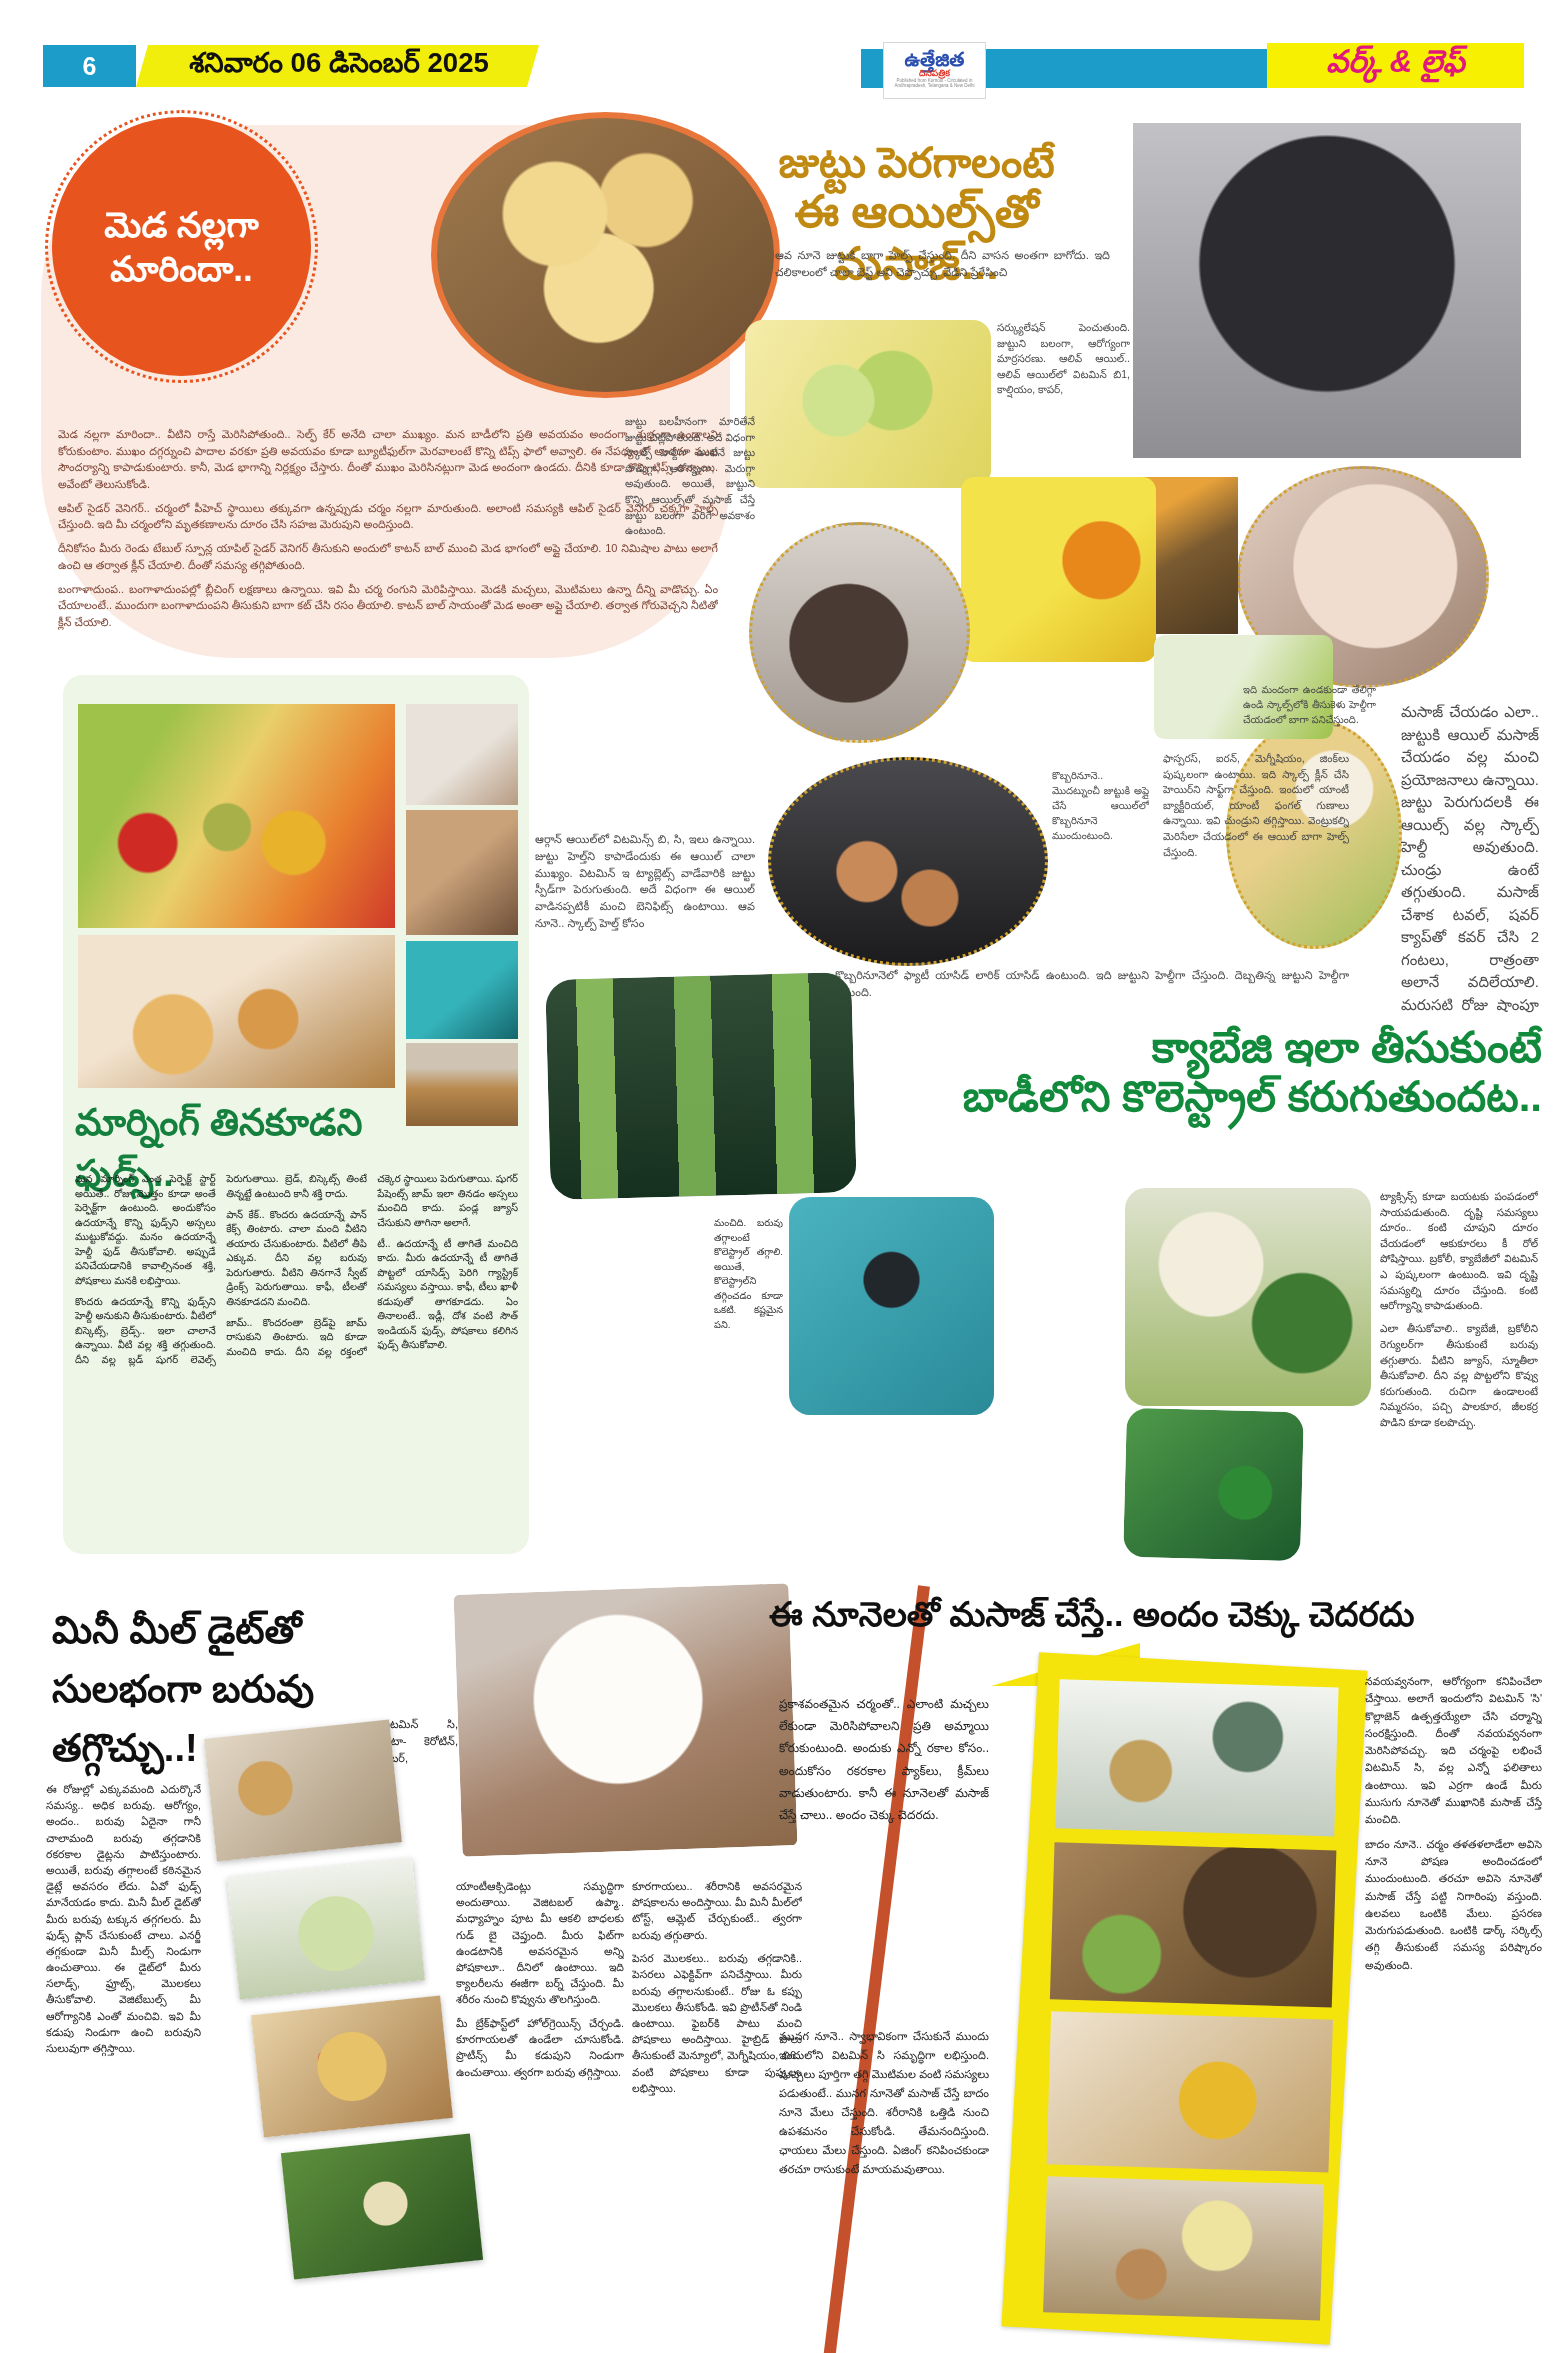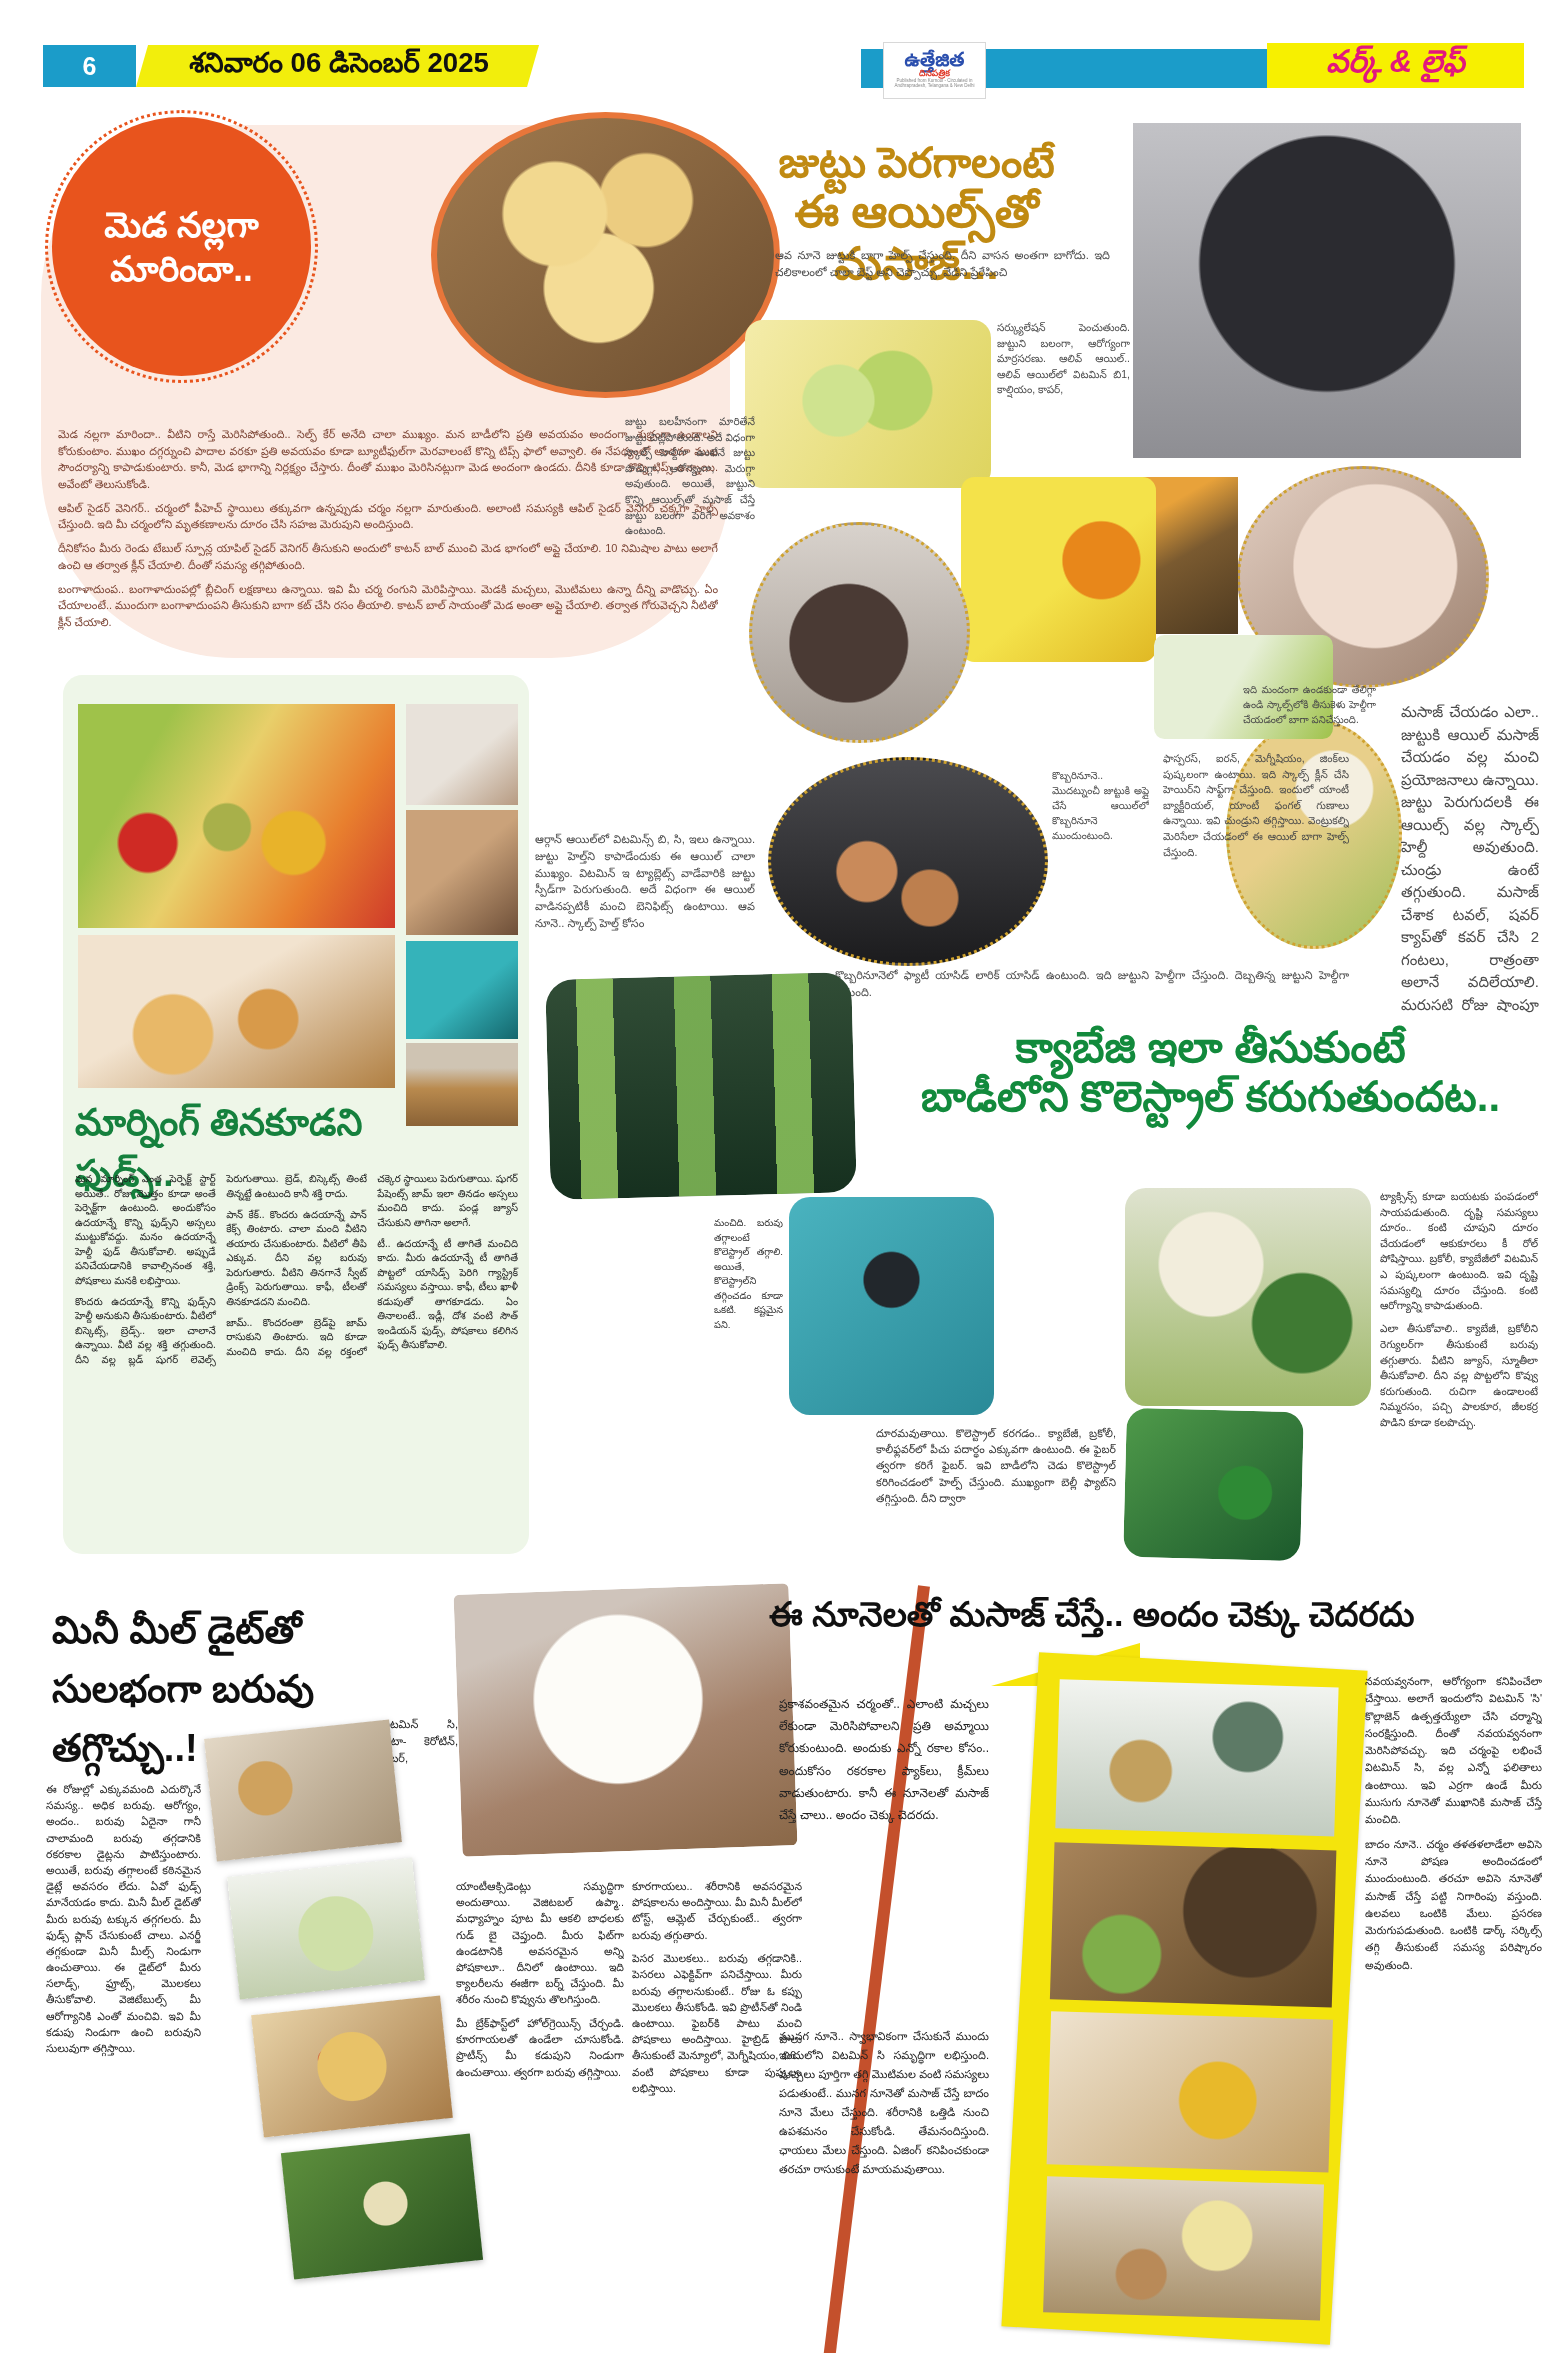--- a/index.html
+++ b/index.html
@@ -63,21 +63,21 @@
   .hair-head{left:708px;top:140px;width:417px;text-align:center;color:#c08a12;font-weight:bold;}
   .hair-head .l1{font-size:42px;line-height:1.1;}
   .hair-head .l2{font-size:45px;line-height:1.15;}
   .hair-txt{color:#4a4a4a;}
   
   .mcard{left:63px;top:675px;width:466px;height:879px;background:#eef6e8;border-radius:19.4px;}
   .m-head{left:75px;top:1102px;width:395px;color:#15803d;font-weight:bold;font-size:37px;}
   .m-cols{left:75px;top:1172px;width:443px;height:373px;column-count:3;column-gap:10.4px;color:#1c1c1c;font-size:10px;line-height:1.45;text-align:justify;}
   .m-cols p{margin:0 0 6.7px 0;}
   
-  .cab-head{left:879px;top:1023px;width:663px;text-align:center;color:#128a3c;font-weight:bold;}
+  .cab-head{left:879px;top:1023px;width:663px;text-align:right;color:#128a3c;font-weight:bold;}
   .cab-head .l1{font-size:43px;line-height:1.15;}
   .cab-head .l2{font-size:42px;line-height:1.2;}
   
   .mm-head{left:52px;top:1601px;width:417px;color:#101010;font-weight:bold;font-size:38px;line-height:1.55;}
   .tilt{transform:rotate(-6deg);box-shadow:0 2.2px 6px rgba(0,0,0,.25);}
   
   .ms-head{left:769px;top:1595px;width:708px;color:#101010;font-weight:bold;font-size:34px;white-space:nowrap;}
   .ms-wedge{left:991px;top:1643px;width:149px;height:43px;background:#f6e50a;clip-path:polygon(0 100%,100% 0,100% 100%);}
   .red-div{left:918px;top:1586px;width:12px;height:775px;background:#c4502c;transform:rotate(7deg);transform-origin:top center;}
   .ybox{left:1020px;top:1661px;width:329px;height:675px;background:#f4e40c;transform:rotate(3.2deg);box-shadow:0 1.5px 4.5px rgba(0,0,0,.2);}
@@ -159,21 +159,20 @@
 
   <div class="abs ph ph-smoothie" style="left:548px;top:976px;width:306px;height:220px;border-radius:28px;transform:rotate(-1.5deg);"></div>
   <div class="abs cab-head">
     <div class="l1">క్యాబేజి ఇలా తీసుకుంటే</div>
     <div class="l2">బాడీలోని కొలెస్ట్రాల్ కరుగుతుందట..</div>
   </div>
   <div class="abs ph ph-reading round" style="left:789px;top:1197px;width:205px;height:218px;"></div>
   <div class="abs ph ph-cauliflower round" style="left:1125px;top:1188px;width:246px;height:218px;"></div>
   <div class="abs ph ph-cabjuice round" style="left:1125px;top:1410px;width:177px;height:149px;transform:rotate(1.5deg);"></div>
   <div class="abs txt" style="left:714px;top:1216px;width:69px;height:347px;font-size:9.7px;color:#333;">మంచిది. బరువు తగ్గాలంటే కొలెస్ట్రాల్ తగ్గాలి. అయితే, కొలెస్ట్రాల్‌ని తగ్గించడం కూడా ఒకటి. కష్టమైన పని.</div>
-  <div class="abs txt" style="left:876px;top:1425px;width:240px;height:140px;font-size:10.8px;color:#333;">దూరమవుతాయి. కొలెస్ట్రాల్ కరగడం.. క్యాబేజీ, బ్రకోలీ, కాలీఫ్లవర్‌లో పీచు పదార్థం ఎక్కువగా ఉంటుంది. ఈ ఫైబర్ త్వరగా కరిగే ఫైబర్. ఇవి బాడీలోని చెడు కొలెస్ట్రాల్ కరిగించడంలో హెల్ప్ చేస్తుంది. ముఖ్యంగా బెల్లీ ఫ్యాట్‌ని తగ్గిస్తుంది. దీని ద్వారా</div>
   <div class="abs txt" style="left:1380px;top:1189px;width:158px;height:376px;font-size:10.4px;color:#333;">
     <p>ట్యాక్సిన్స్ కూడా బయటకు పంపడంలో సాయపడుతుంది. దృష్టి సమస్యలు దూరం.. కంటి చూపుని దూరం చేయడంలో ఆకుకూరలు కీ రోల్ పోషిస్తాయి. బ్రకోలీ, క్యాబేజీలో విటమిన్ ఎ పుష్కలంగా ఉంటుంది. ఇవి దృష్టి సమస్యల్ని దూరం చేస్తుంది. కంటి ఆరోగ్యాన్ని కాపాడుతుంది.</p>
     <p>ఎలా తీసుకోవాలి.. క్యాబేజీ, బ్రకోలీని రెగ్యులర్‌గా తీసుకుంటే బరువు తగ్గుతారు. వీటిని జ్యూస్, స్మూతీలా తీసుకోవాలి. దీని వల్ల పొట్టలోని కొవ్వు కరుగుతుంది. రుచిగా ఉండాలంటే నిమ్మరసం, పచ్చి పాలకూర, జీలకర్ర పొడిని కూడా కలపొచ్చు.</p>
   </div>
 
   <div class="abs mm-head">
     <div>మినీ మీల్ డైట్‌తో</div>
     <div>సులభంగా బరువు తగ్గొచ్చు..!</div>
   </div>
   <div class="abs ph ph-dosa" style="left:458px;top:1589px;width:335px;height:262px;transform:rotate(-2deg);border-radius:6px;"></div>

